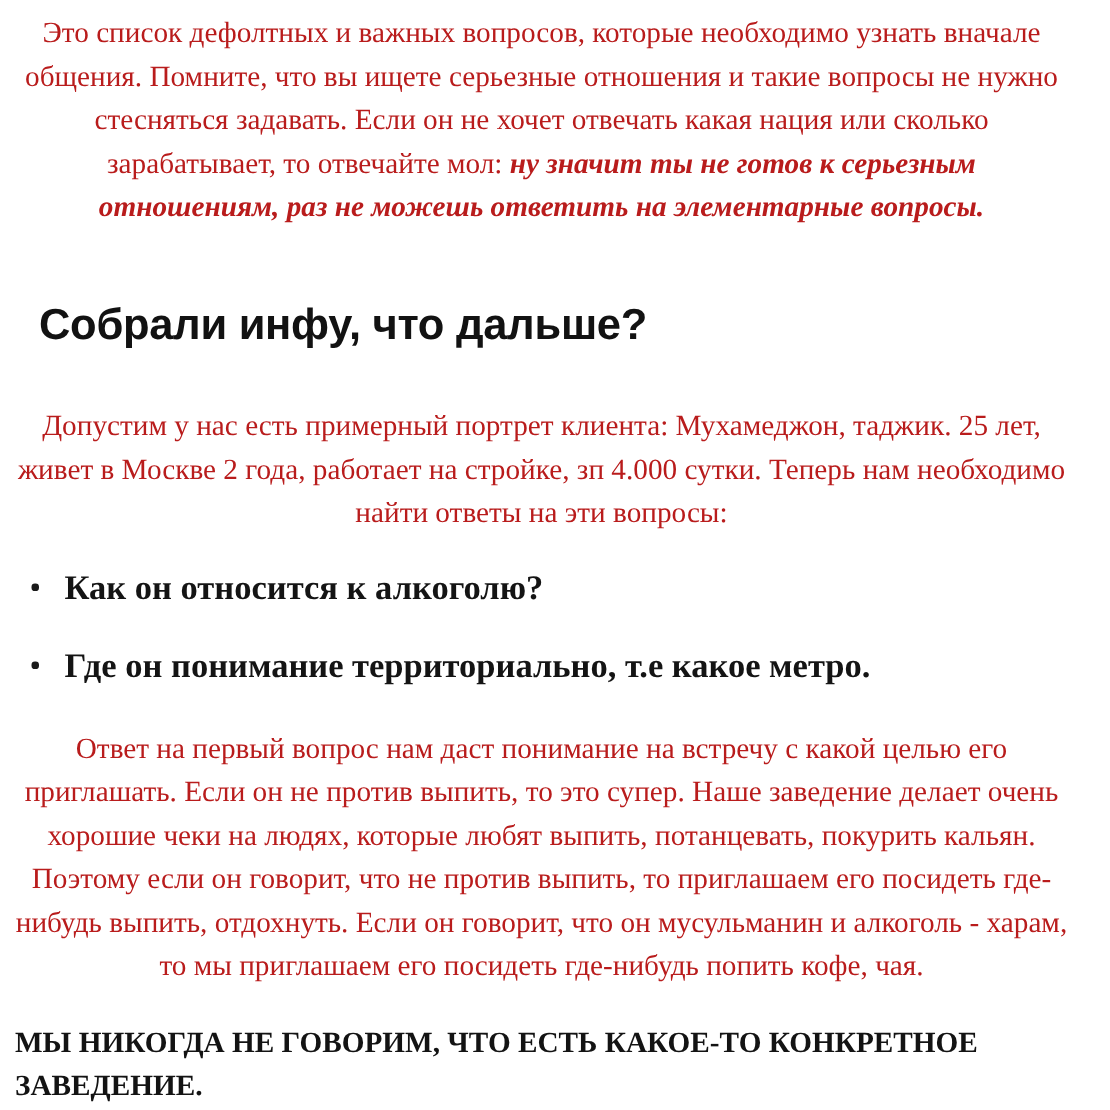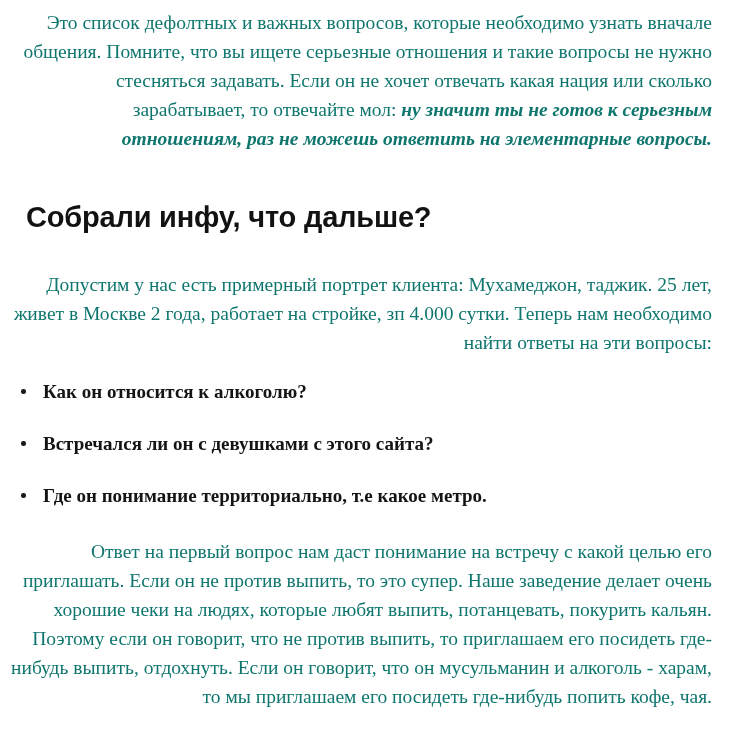--- a/index.html
+++ b/index.html
@@ -20,22 +20,22 @@
     width: 740px;
     box-sizing: border-box;
     padding: 0 28px 0 10px;
   }
 
   p.body-text {
     margin: 0;
     font-family: "Liberation Serif", "DejaVu Serif", serif;
     font-size: 19.5px;
     line-height: 29px;
-    color: #0f766e;
-    text-align: right;
+    color: #b91c1c;
+    text-align: center;
   }
 
   .para-intro {
     padding-top: 8px;
   }
 
   .emph-bi {
     font-weight: bold;
     font-style: italic;
   }
@@ -60,21 +60,21 @@
     margin: 0;
     padding: 22px 0 0 0;
   }
 
   ul.question-list li {
     position: relative;
     padding-left: 33px;
     margin-bottom: 26px;
     font-family: "Liberation Serif", "DejaVu Serif", serif;
     font-weight: bold;
-    font-size: 19px;
+    font-size: 23px;
     line-height: 26px;
     color: #141414;
   }
 
   ul.question-list li:last-child {
     margin-bottom: 0;
   }
 
   ul.question-list li .bullet-dot {
     position: absolute;
@@ -111,24 +111,20 @@
 
   <p class="body-text para-portrait">Допустим у нас есть примерный портрет клиента: Мухамеджон, таджик. 25 лет, живет в Москве 2 года, работает на стройке, зп 4.000 сутки. Теперь нам необходимо найти ответы на эти вопросы:</p>
 
   <ul class="question-list">
     <li>
       <span class="bullet-dot"></span>
       <span>Как он относится к алкоголю?</span>
     </li>
     <li>
       <span class="bullet-dot"></span>
-      <span>Встречался ли он с девушками с этого сайта?</span>
-    </li>
-    <li>
-      <span class="bullet-dot"></span>
       <span>Где он понимание территориально, т.е какое метро.</span>
     </li>
   </ul>
 
   <p class="body-text para-answer">Ответ на первый вопрос нам даст понимание на встречу с какой целью его приглашать. Если он не против выпить, то это супер. Наше заведение делает очень хорошие чеки на людях, которые любят выпить, потанцевать, покурить кальян. Поэтому если он говорит, что не против выпить, то приглашаем его посидеть где-нибудь выпить, отдохнуть. Если он говорит, что он мусульманин и алкоголь - харам, то мы приглашаем его посидеть где-нибудь попить кофе, чая.</p>
 
   <p class="callout-text">МЫ НИКОГДА НЕ ГОВОРИМ, ЧТО ЕСТЬ  КАКОЕ-ТО КОНКРЕТНОЕ ЗАВЕДЕНИЕ.</p>
 
 </div>
 

